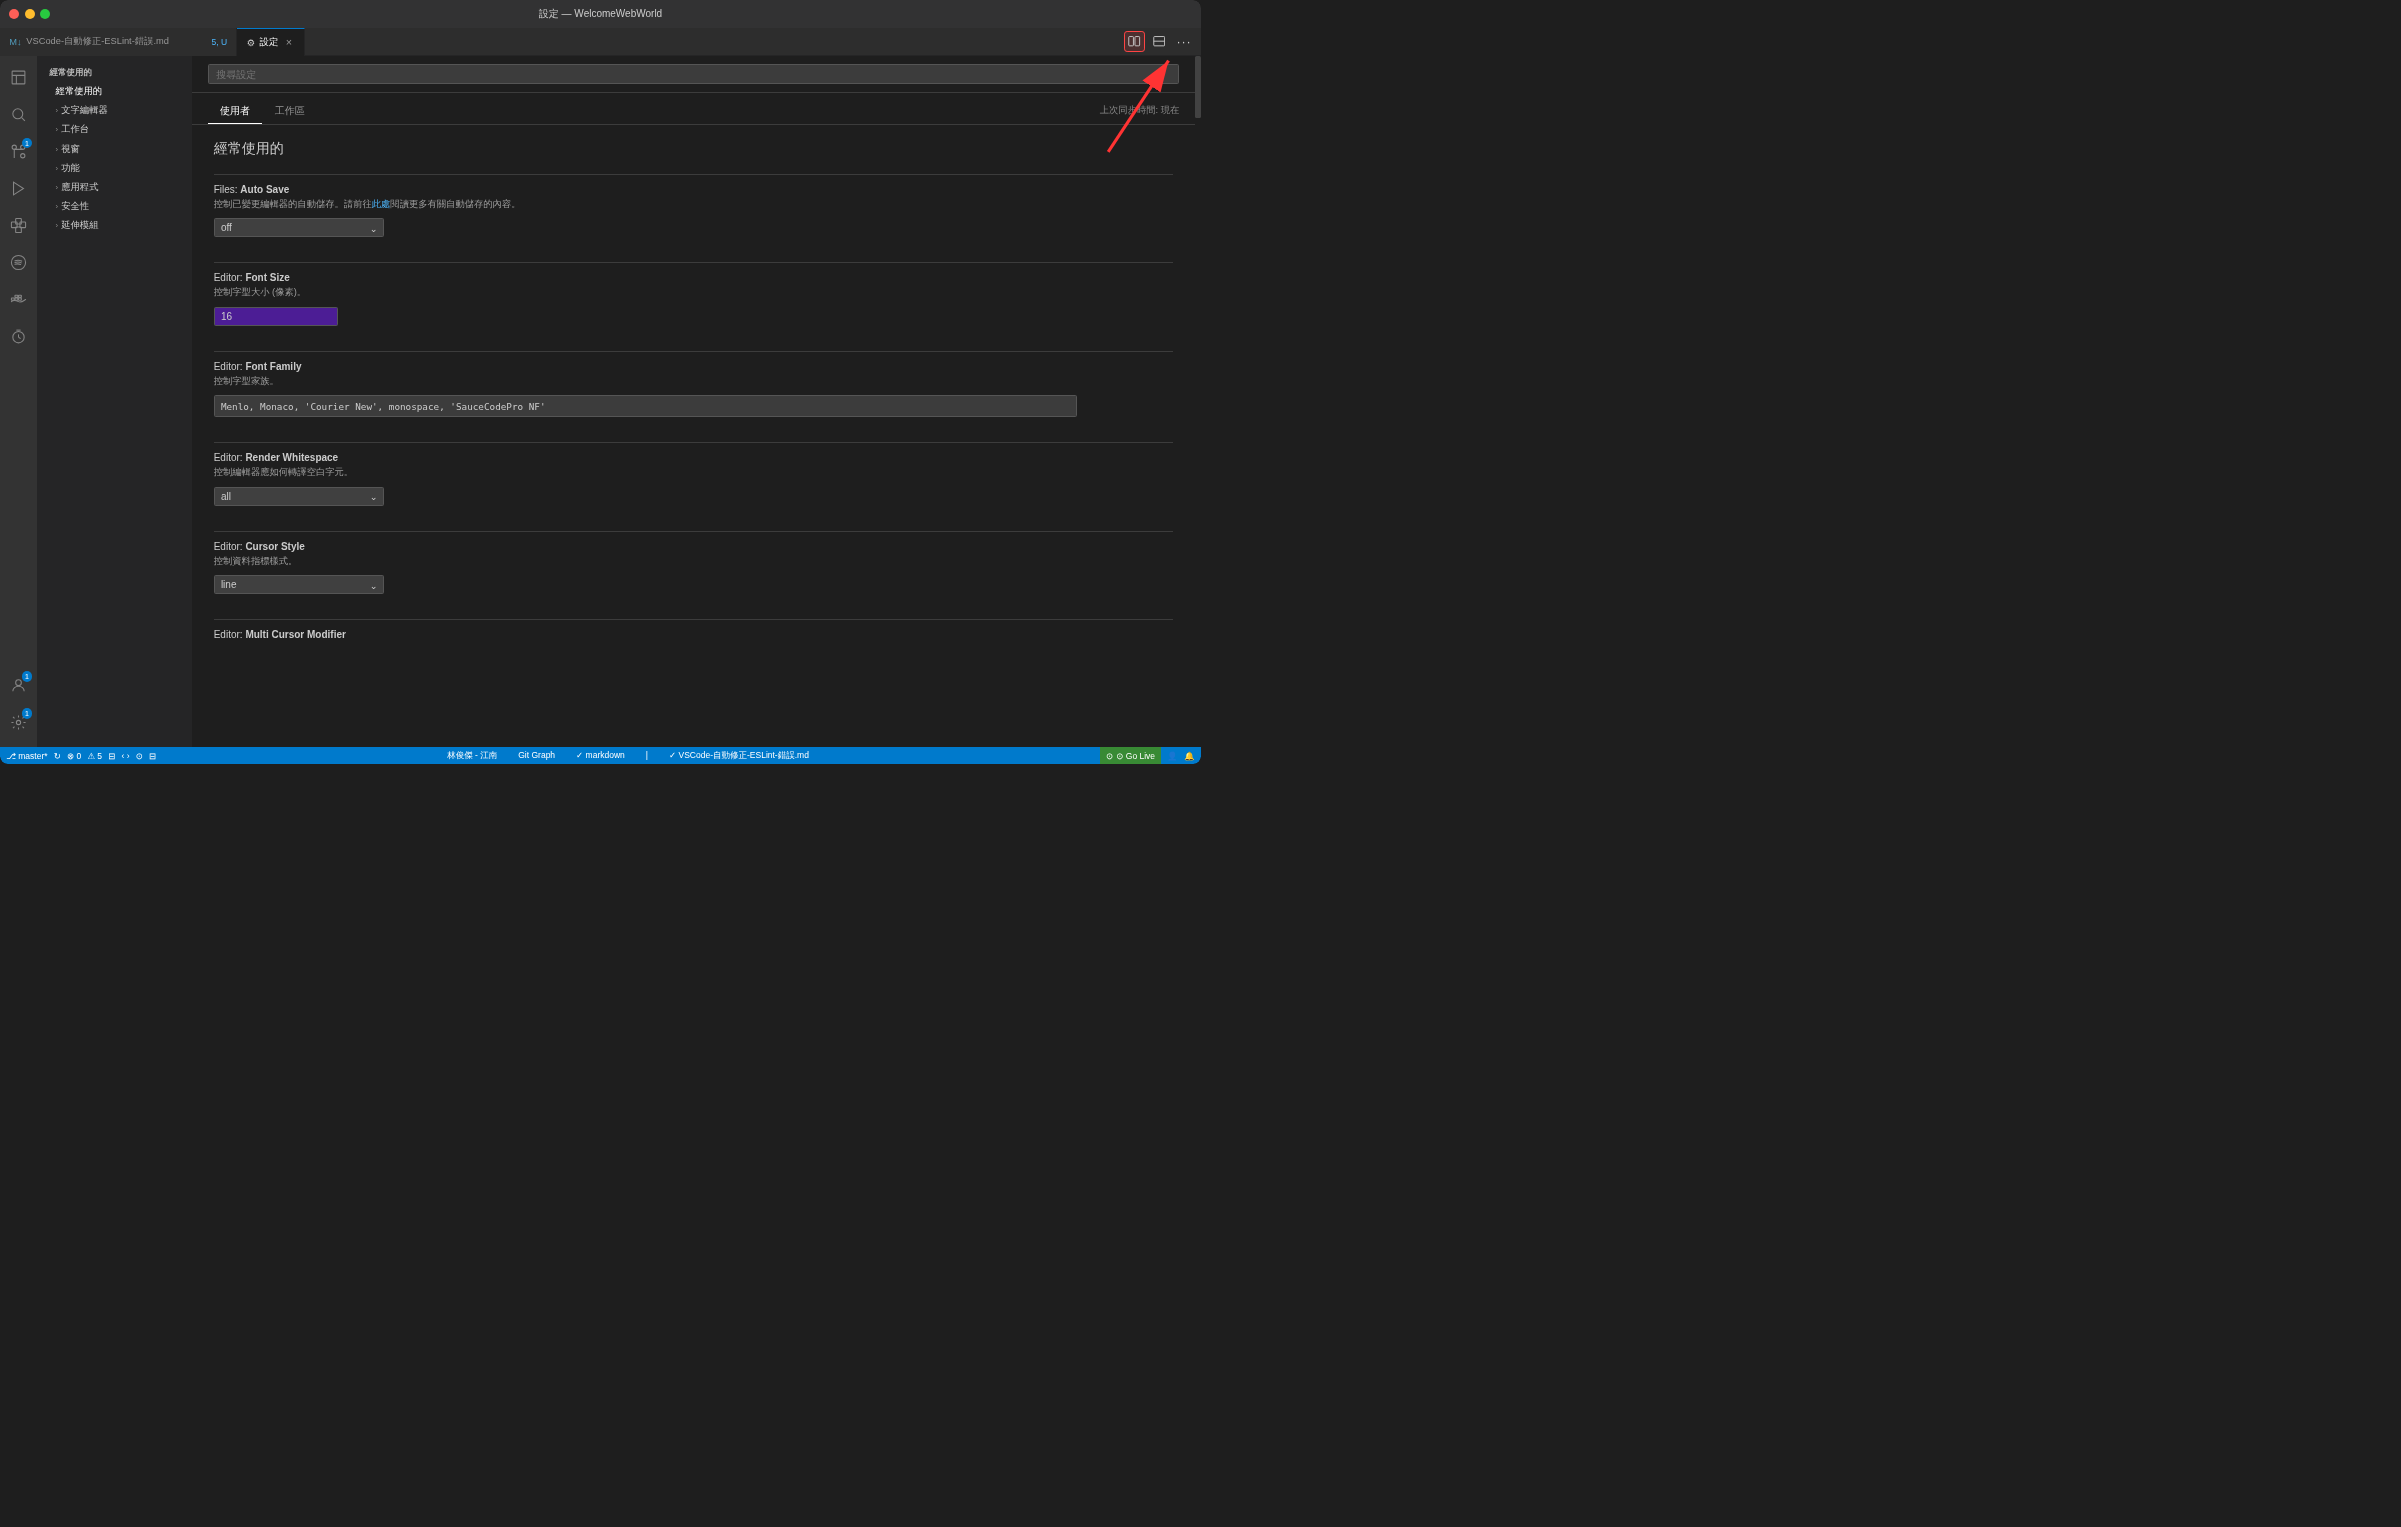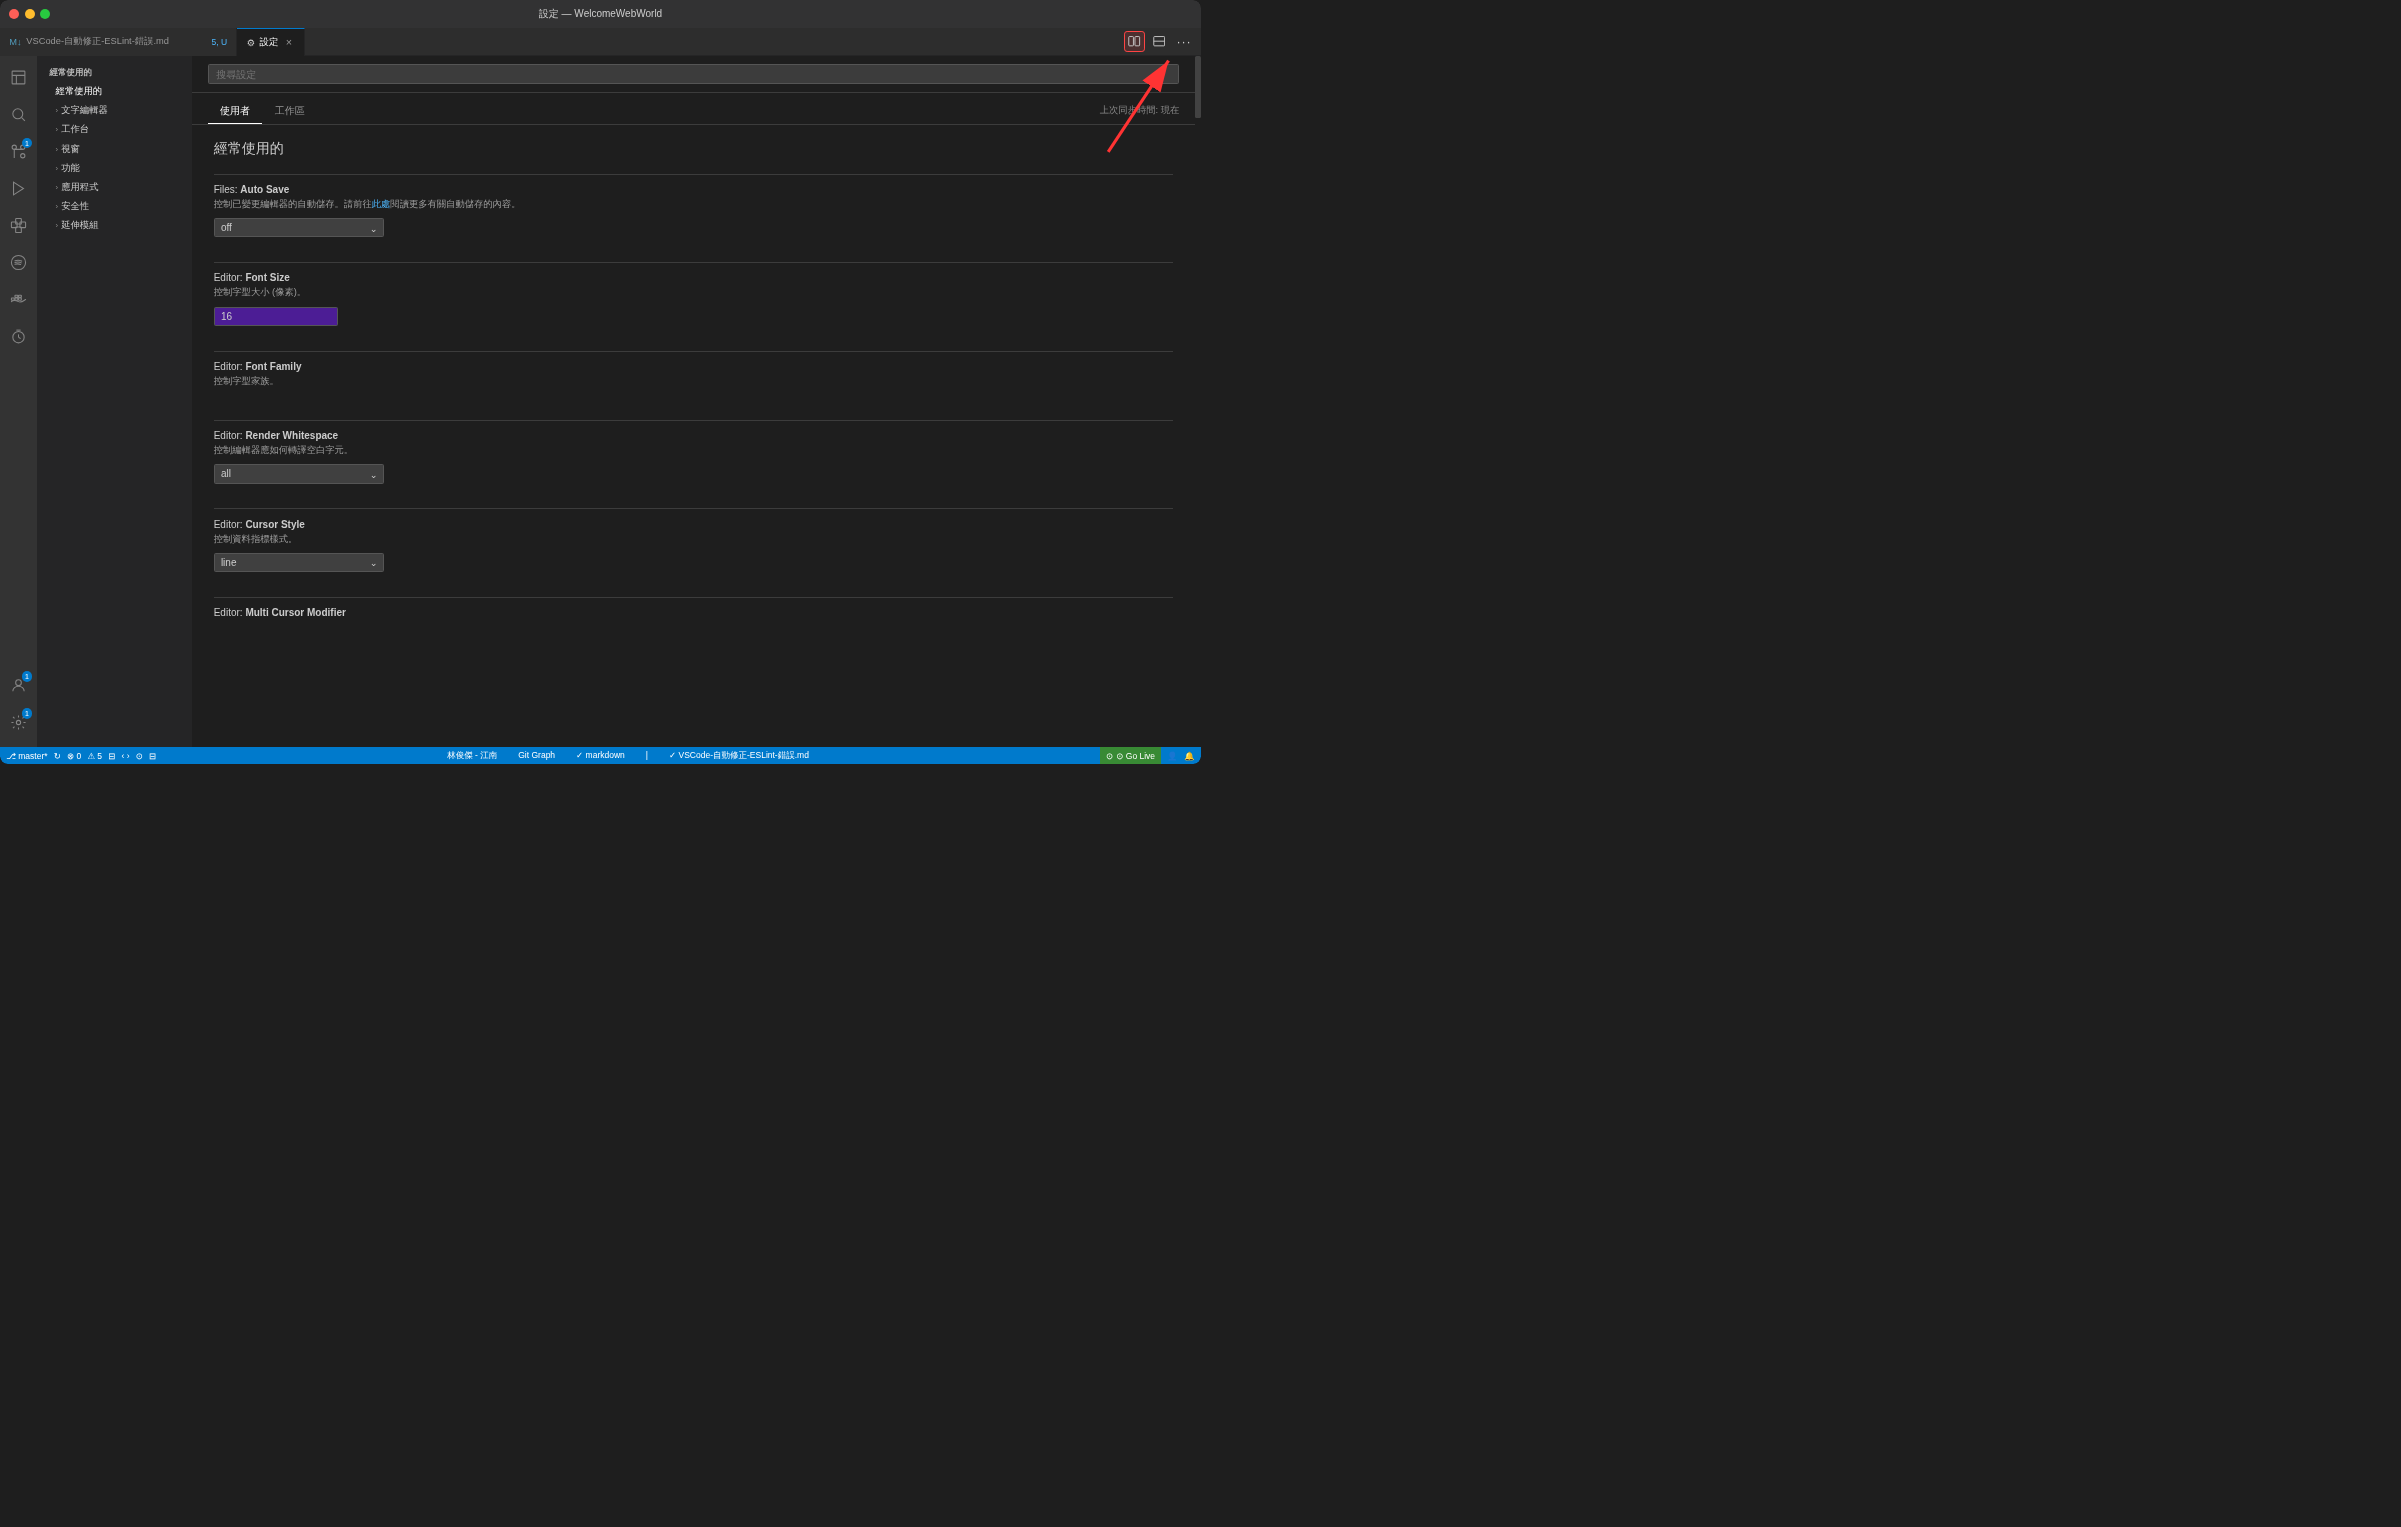--- a/index.html
+++ b/index.html
@@ -618,20 +618,23 @@
             </div>
             <div class="settings-item-desc">控制字型大小 (像素)。</div>
             <input class="settings-input" type="number" value="16" style="width: 124px;">
           </div>
 
           <div class="settings-item">
             <div class="settings-item-title">
               Editor: <strong>Font Family</strong>
             </div>
             <div class="settings-item-desc">控制字型家族。</div>
+            <div class="settings-text-value" style="display:block; padding:4.6px 6.2px; background:#3c3c3c; border:0.8px solid #555; color:#ccc; font-family:monospace; font-size:9.3px; border-radius:1.5px; width:90%;">
+              Menlo, Monaco, 'Courier New', monospace, 'SauceCodePro NF'
+            </div>
           </div>
 
 
           <div class="settings-item">
             <div class="settings-item-title">
               Editor: <strong>Render Whitespace</strong>
             </div>
             <div class="settings-item-desc">控制編輯器應如何轉譯空白字元。</div>
             <div class="select-wrapper">
               <select class="settings-select">

